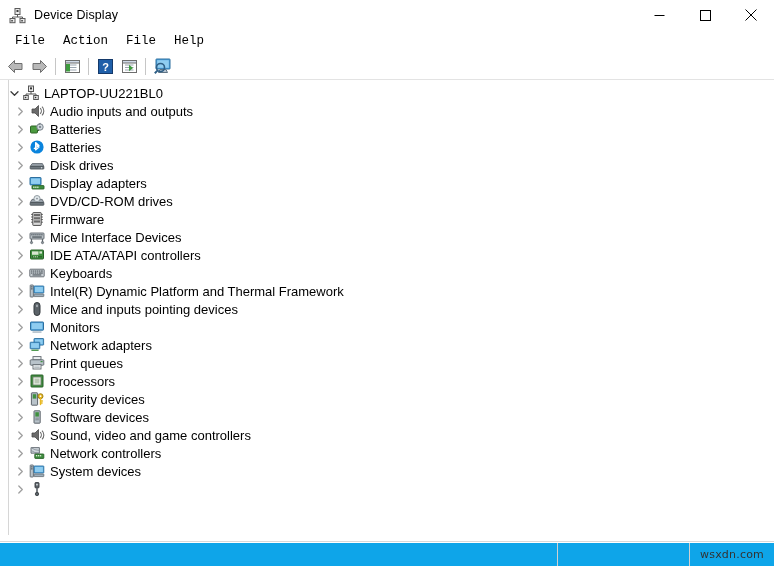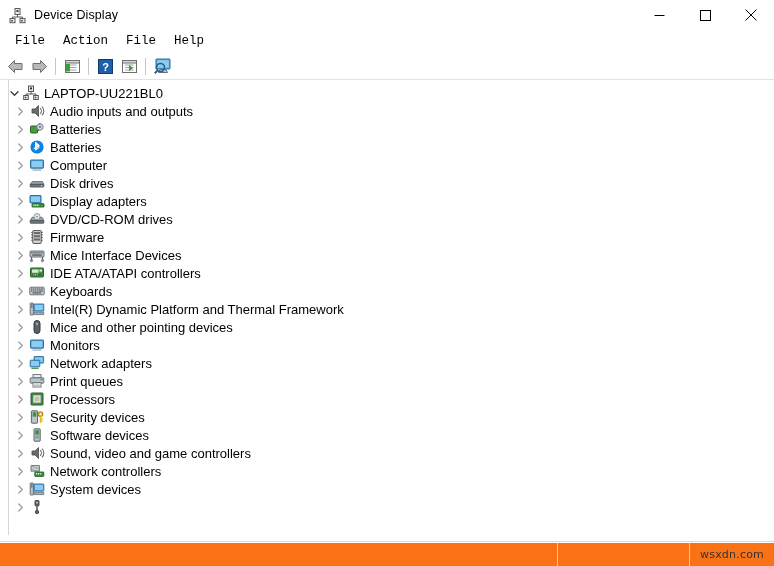--- a/index.html
+++ b/index.html
@@ -169,21 +169,21 @@
     color: #000000;
     line-height: 1;
     position: relative;
     top: 0px;
   }
 
   
   .statusbar {
     height: 23px;
     min-height: 23px;
-    background: #f97316;
+    background: #0ea5e9;
     display: flex;
     align-items: flex-start;
     border-top: 1px solid #ffffff;
   }
   .status-pane {
     height: 23px;
     display: flex;
     align-items: center;
     border-right: 1px solid #d0d0d0;
     box-sizing: border-box;
@@ -388,35 +388,20 @@
         </span>
         <span class="row-icon">
           <svg width="16" height="16" viewBox="0 0 16 16">
             <circle cx="8" cy="8" r="6.6" fill="#0a84dd"></circle>
             <path d="M6.6 5.1 L10 8 L6.6 10.9 L6.6 3.6 L10 6.5 L5.3 9.6" fill="none" stroke="#ffffff" stroke-width="1.25" stroke-linejoin="round" stroke-linecap="round"></path>
           </svg>
         </span>
         <span class="row-label">Batteries</span>
       </div>
 
-      <div class="row child">
-        <span class="twisty">
-          <svg width="9" height="9" viewBox="0 0 9 9">
-              <path d="M2.8 1 L6.3 4.5 L2.8 8" fill="none" stroke="#a0a0a0" stroke-width="1.3" stroke-linecap="round" stroke-linejoin="round"></path>
-            </svg>
-        </span>
-        <span class="row-icon">
-          <svg width="16" height="16" viewBox="0 0 16 16">
-            <rect x="1.5" y="3" width="13" height="8.2" rx="0.6" fill="#4ea3dd" stroke="#2d6f9e" stroke-width="1"></rect>
-            <rect x="2.6" y="4.1" width="10.8" height="6" fill="#8fcdf0"></rect>
-            <rect x="3.5" y="12.4" width="9" height="1.3" fill="#9fb0bd"></rect>
-          </svg>
-        </span>
-        <span class="row-label">Computer</span>
-      </div>
 
       <div class="row child">
         <span class="twisty">
           <svg width="9" height="9" viewBox="0 0 9 9">
               <path d="M2.8 1 L6.3 4.5 L2.8 8" fill="none" stroke="#a0a0a0" stroke-width="1.3" stroke-linecap="round" stroke-linejoin="round"></path>
             </svg>
         </span>
         <span class="row-icon">
           <svg width="16" height="16" viewBox="0 0 16 16">
             <path d="M1.2 9.4 L3.2 6.6 L13.4 6.6 L14.8 9.4 Z" fill="#9aa3ab" stroke="#5f676e" stroke-width="0.9" stroke-linejoin="round"></path>
@@ -575,21 +560,21 @@
           <svg width="9" height="9" viewBox="0 0 9 9">
               <path d="M2.8 1 L6.3 4.5 L2.8 8" fill="none" stroke="#a0a0a0" stroke-width="1.3" stroke-linecap="round" stroke-linejoin="round"></path>
             </svg>
         </span>
         <span class="row-icon">
           <svg width="16" height="16" viewBox="0 0 16 16">
             <rect x="5" y="1.5" width="6" height="13" rx="3" fill="#5b6268" stroke="#33383c" stroke-width="1"></rect>
             <rect x="7.4" y="3.4" width="1.2" height="2.8" rx="0.6" fill="#cfd5da"></rect>
           </svg>
         </span>
-        <span class="row-label">Mice and other pointing devices</span>
+        <span class="row-label">Mice and inputs pointing devices</span>
       </div>
 
       <div class="row child">
         <span class="twisty">
           <svg width="9" height="9" viewBox="0 0 9 9">
               <path d="M2.8 1 L6.3 4.5 L2.8 8" fill="none" stroke="#a0a0a0" stroke-width="1.3" stroke-linecap="round" stroke-linejoin="round"></path>
             </svg>
         </span>
         <span class="row-icon">
           <svg width="16" height="16" viewBox="0 0 16 16">

